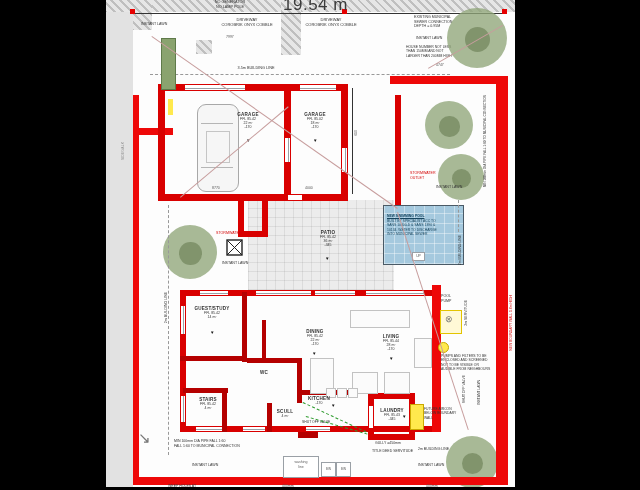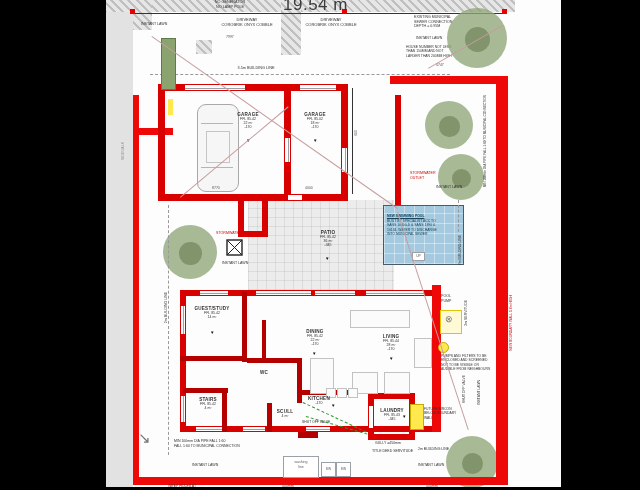--- a/index.html
+++ b/index.html
@@ -1,18 +1,18 @@
 <!DOCTYPE html>
 <html><head>
 <meta charset="utf-8">
 <style>
   html,body{margin:0;padding:0;background:#000;}
   #canvas{position:relative;width:640px;height:490px;background:#000;overflow:hidden;
           font-family:"Liberation Sans",sans-serif;}
-  #sheet{position:absolute;left:106px;top:0;width:409px;height:487px;background:#fdfdfd;overflow:hidden;padding-left:46px;}
+  #sheet{position:absolute;left:106px;top:0;width:409px;height:487px;background:#fdfdfd;overflow:hidden;}
   .t{position:absolute;white-space:pre-line;color:#333;font-size:4px;line-height:1.3;}
   .c{text-align:center;}
   .red{color:#d40000;}
   .vt{writing-mode:vertical-rl;transform:rotate(180deg);white-space:nowrap;}
   .wall{position:absolute;background:#d90000;}
   .iwall{position:absolute;background:#b50000;}
   .bwall{position:absolute;background:#ee0808;}
   .open-h{position:absolute;background:#fff;}
   .open-h::after{content:"";position:absolute;left:0;right:0;top:50%;border-top:1px solid #9aa0a6;}
   .open-v{position:absolute;background:#fff;}

